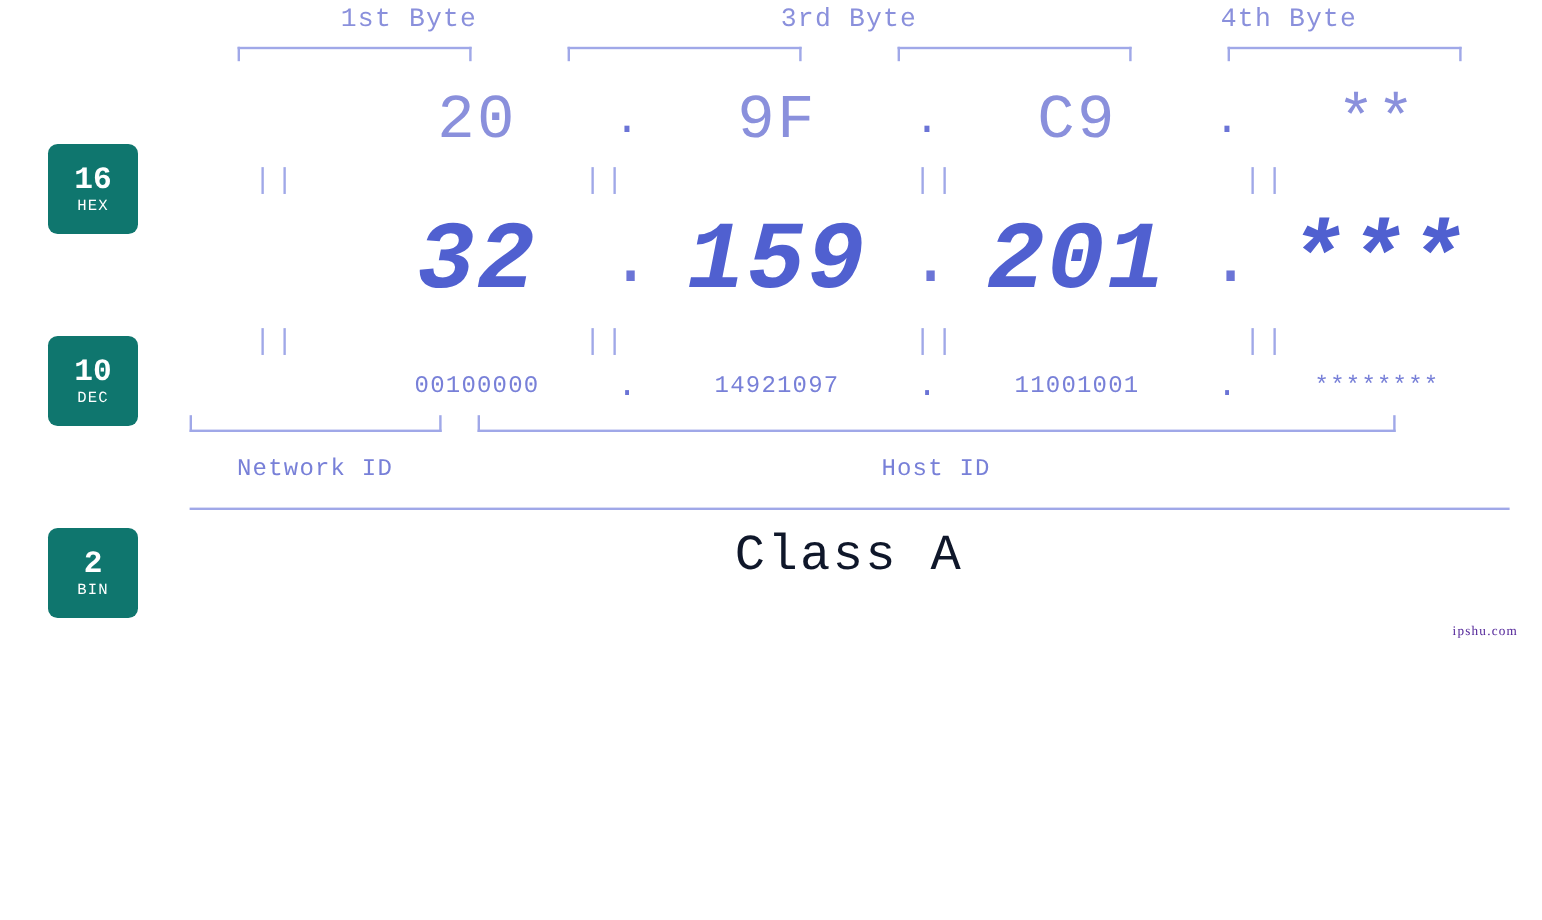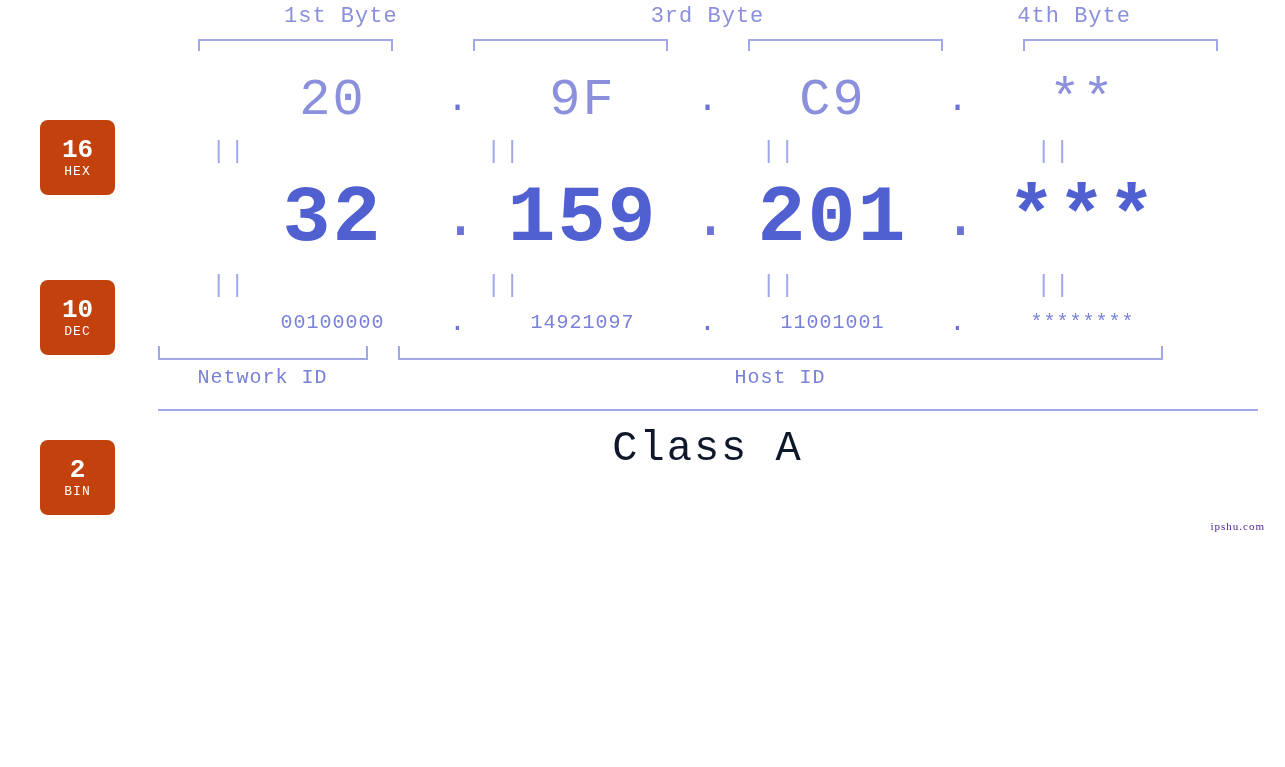--- a/index.html
+++ b/index.html
@@ -63,21 +63,21 @@
       left: 40px;
       top: 120px;
       display: flex;
       flex-direction: column;
       gap: 85px;
     }
 
     .badge {
       width: 75px;
       height: 75px;
-      background: #c2410c;
+      background: #0f766e;
       border-radius: 8px;
       display: flex;
       flex-direction: column;
       align-items: center;
       justify-content: center;
       color: white;
     }
 
     .badge-num {
       font-size: 26px;
@@ -89,21 +89,21 @@
       font-size: 13px;
       letter-spacing: 1px;
     }
 
     
     .ip-row {
       display: flex;
       align-items: center;
       width: 1100px;
       margin-left: 130px;
-      justify-content: center;
+      justify-content: flex-end;
     }
 
     .ip-value {
       width: 220px;
       text-align: center;
     }
 
     .dot {
       font-size: 36px;
       color: #6b74d6;
@@ -134,20 +134,21 @@
       color: #a0a8e8;
       letter-spacing: 4px;
     }
 
     
     .dec-row .ip-value {
       font-size: 80px;
       font-weight: bold;
       color: #5060d0;
       letter-spacing: 2px;
+      font-style: italic;
     }
 
     .dec-row .dot {
       font-size: 60px;
     }
 
     
     .bin-row .ip-value {
       font-size: 20px;
       color: #7880d8;
@@ -182,21 +183,21 @@
       border-left: 2px solid #a0a8e8;
       border-right: 2px solid #a0a8e8;
       margin-left: 30px;
     }
 
     
     .labels-row {
       display: flex;
       width: 1100px;
       margin-left: 130px;
-      margin-top: 6px;
+      margin-top: 20px;
       font-family: Liberation Mono, monospace;
     }
 
     .network-label {
       width: 210px;
       text-align: center;
       font-size: 20px;
       color: #7880d8;
       letter-spacing: 1px;
     }

